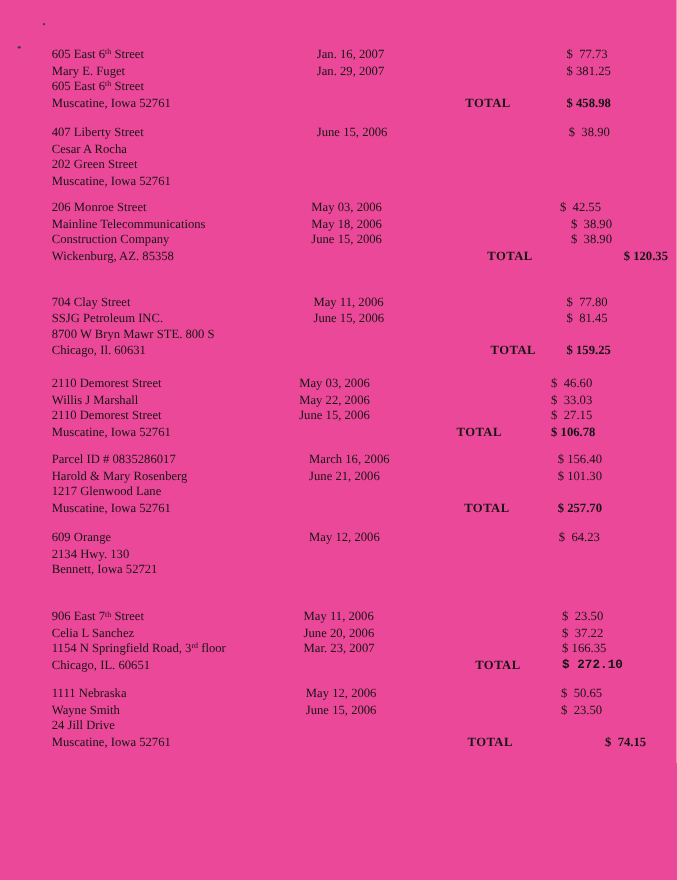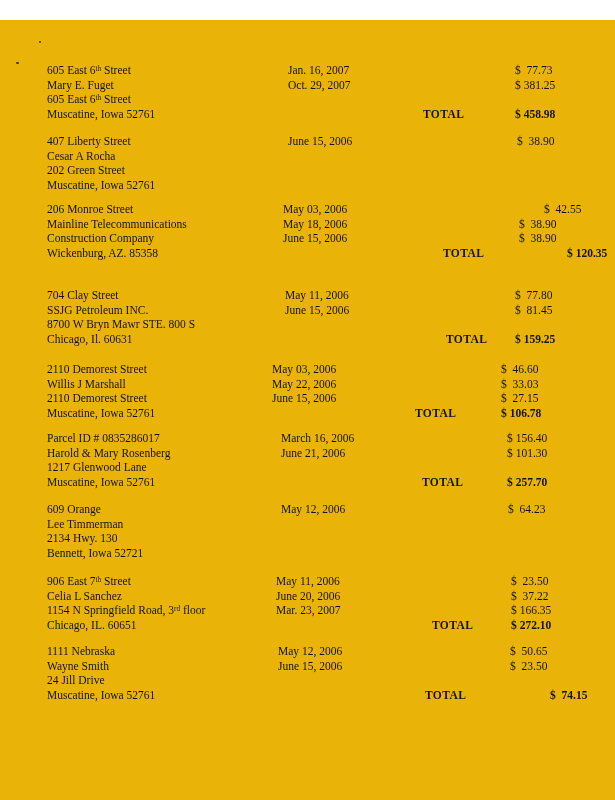--- a/index.html
+++ b/index.html
@@ -11,22 +11,21 @@
     width: 615px;
     height: 800px;
     position: relative;
     font-family: "Liberation Serif", "DejaVu Serif", serif;
     color: #141414;
     overflow: hidden;
   }
   .page {
     position: absolute;
     inset: 0;
-    background: #eab308;
-    margin-top: 20px;
+    background: #ec4899;
   }
   .block {
     position: absolute;
     left: 0;
     width: 615px;
   }
   .row {
     position: relative;
     height: 14.5px;
   }
@@ -62,21 +61,21 @@
   <div class="speck" style="left:39px; top:21px; width:2px; height:2px;"></div>
   <div class="speck" style="left:16px; top:42px; width:3px; height:2px;"></div>
 <div class="block" style="top: 43px;">
       <div class="row">
         <span class="cell address"><span>605 East 6</span><sup>th</sup><span> Street</span></span>
         <span class="cell" style="left: 288px;">Jan. 16, 2007</span>
         <span class="cell" style="left: 515px;">$  77.73</span>
       </div>
       <div class="row">
         <span class="cell address"><span>Mary E. Fuget</span></span>
-        <span class="cell" style="left: 288px;">Oct. 29, 2007</span>
+        <span class="cell" style="left: 288px;">Jan. 29, 2007</span>
         <span class="cell" style="left: 515px; text-align: right;">$ 381.25</span>
       </div>
       <div class="row">
         <span class="cell address"><span>605 East 6</span><sup>th</sup><span> Street</span></span>
       </div>
       <div class="row">
         <span class="cell address"><span>Muscatine, Iowa 52761</span></span>
         <span class="cell bold total-label-cell" style="left: 423px;">TOTAL</span>
         <span class="cell bold" style="left: 515px;">$ 458.98</span>
       </div>
@@ -94,21 +93,21 @@
         <span class="cell address"><span>202 Green Street</span></span>
       </div>
       <div class="row">
         <span class="cell address"><span>Muscatine, Iowa 52761</span></span>
       </div>
     </div>
     <div class="block" style="top: 182px;">
       <div class="row">
         <span class="cell address"><span>206 Monroe Street</span></span>
         <span class="cell" style="left: 283px;">May 03, 2006</span>
-        <span class="cell" style="left: 544px; text-align: center;">$  42.55</span>
+        <span class="cell" style="left: 509px; text-align: center;">$  42.55</span>
       </div>
       <div class="row">
         <span class="cell address"><span>Mainline Telecommunications</span></span>
         <span class="cell" style="left: 283px;">May 18, 2006</span>
         <span class="cell" style="left: 519px;">$  38.90</span>
       </div>
       <div class="row">
         <span class="cell address"><span>Construction Company</span></span>
         <span class="cell" style="left: 283px;">June 15, 2006</span>
         <span class="cell" style="left: 519px;">$  38.90</span>
@@ -181,23 +180,20 @@
         <span class="cell bold" style="left: 507px;">$ 257.70</span>
       </div>
     </div>
     <div class="block" style="top: 482px;">
       <div class="row">
         <span class="cell address"><span>609 Orange</span></span>
         <span class="cell" style="left: 281px;">May 12, 2006</span>
         <span class="cell" style="left: 508px;">$  64.23</span>
       </div>
       <div class="row">
-        <span class="cell address"><span>Lee Timmerman</span></span>
-      </div>
-      <div class="row">
         <span class="cell address"><span>2134 Hwy. 130</span></span>
       </div>
       <div class="row">
         <span class="cell address"><span>Bennett, Iowa 52721</span></span>
       </div>
     </div>
     <div class="block" style="top: 554px;">
       <div class="row">
         <span class="cell address"><span>906 East 7</span><sup>th</sup><span> Street</span></span>
         <span class="cell" style="left: 276px;">May 11, 2006</span>
@@ -209,21 +205,21 @@
         <span class="cell" style="left: 511px;">$  37.22</span>
       </div>
       <div class="row">
         <span class="cell address"><span>1154 N Springfield Road, 3</span><sup>rd</sup><span> floor</span></span>
         <span class="cell" style="left: 276px;">Mar. 23, 2007</span>
         <span class="cell" style="left: 511px;">$ 166.35</span>
       </div>
       <div class="row">
         <span class="cell address"><span>Chicago, IL. 60651</span></span>
         <span class="cell bold total-label-cell" style="left: 432px;">TOTAL</span>
-        <span class="cell bold" style="left: 511px;">$ 272.10</span>
+        <span class="cell bold" style="left: 511px; font-family: Liberation Mono, monospace;">$ 272.10</span>
       </div>
     </div>
     <div class="block" style="top: 624px;">
       <div class="row">
         <span class="cell address"><span>1111 Nebraska</span></span>
         <span class="cell" style="left: 278px;">May 12, 2006</span>
         <span class="cell" style="left: 510px;">$  50.65</span>
       </div>
       <div class="row">
         <span class="cell address"><span>Wayne Smith</span></span>

